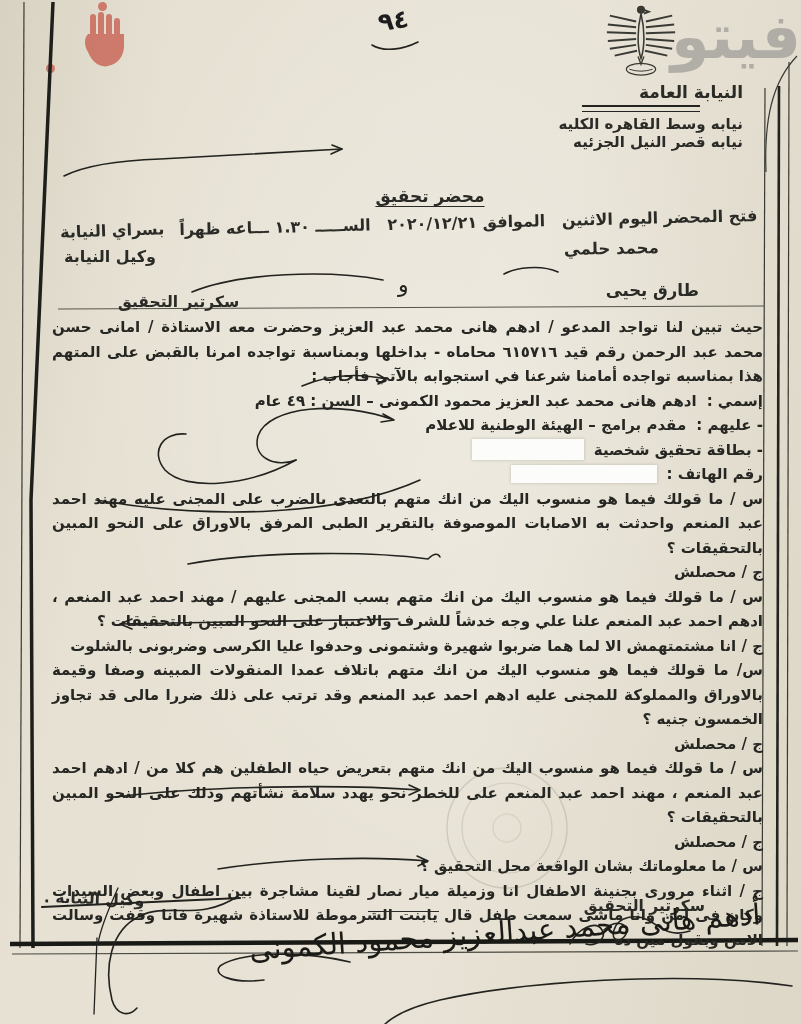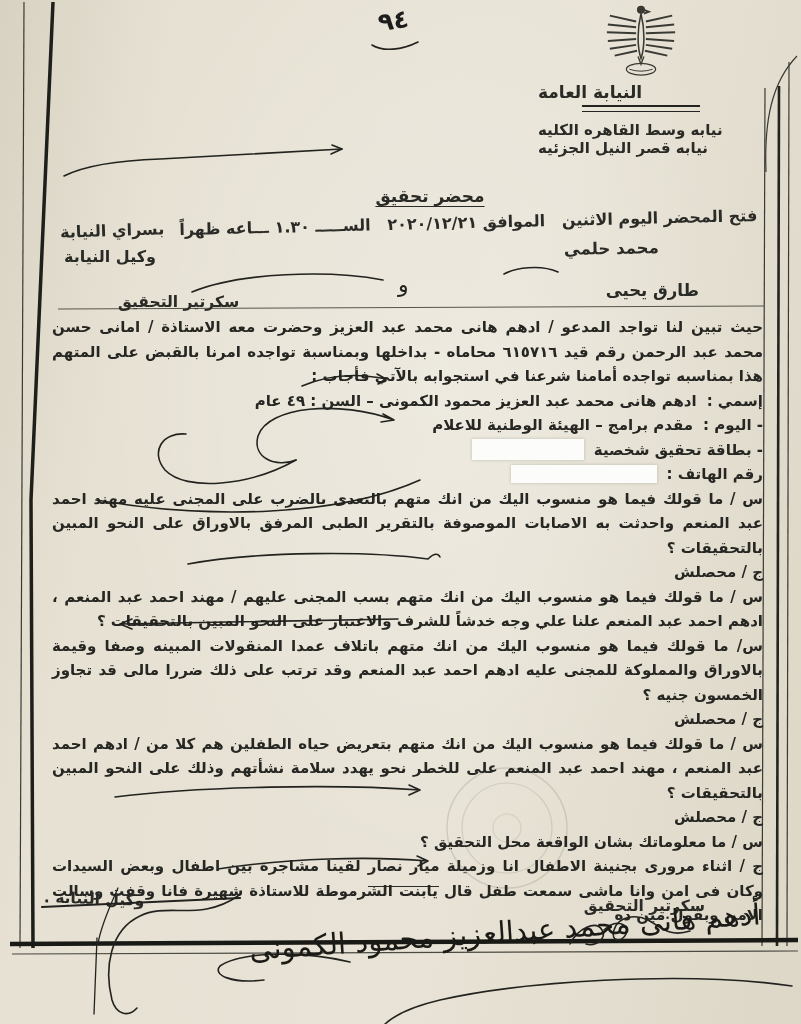--- a/index.html
+++ b/index.html
@@ -5,25 +5,25 @@
   html,body{margin:0;padding:0;}
   body{width:801px;height:1024px;overflow:hidden;font-family:"DejaVu Sans",sans-serif;}
   .page{position:relative;width:801px;height:1024px;
     background:
       radial-gradient(ellipse at 55% 38%, rgba(255,255,255,.25) 0%, rgba(255,255,255,0) 55%),
       linear-gradient(100deg, #d8d2c2 0%, #e6e1d3 18%, #e8e3d6 60%, #ddd7c7 100%);
     color:#2a2a26;}
   .abs{position:absolute;}
   .hand-num{left:378px;top:6px;font-size:25px;font-weight:bold;transform:rotate(-9deg);color:#1d1d1d;}
   
-  .header{right:58px;top:2px;width:205px;text-align:left;direction:rtl;}
+  .header{right:58px;top:2px;width:205px;text-align:right;direction:rtl;}
   .emblem{display:block;margin:0 auto;}
   .org{font-size:17px;font-weight:bold;letter-spacing:.5px;margin-top:4px;}
   .org-rule{width:118px;height:4px;margin:3px auto 0 auto;border-top:2px solid #23231f;border-bottom:1px solid #23231f;}
-  .branch{font-size:15px;font-weight:bold;margin-top:9px;}
+  .branch{font-size:15px;font-weight:bold;margin-top:3px;}
   .subbranch{font-size:15px;font-weight:bold;}
   
   .doc-title{left:330px;top:186px;width:200px;text-align:center;font-size:17px;font-weight:bold;
     text-decoration:underline;text-underline-offset:4px;direction:rtl;}
   .opening{top:206px;right:44px;width:600px;direction:rtl;text-align:right;font-size:16px;font-weight:bold;
     transform:rotate(-1.4deg);transform-origin:right top;white-space:pre-wrap;}
   .saray{top:221px;left:60px;font-size:16px;font-weight:bold;transform:rotate(-2deg);direction:rtl;}
   .helmy{top:239px;right:142px;font-size:16.5px;font-weight:bold;transform:rotate(-1deg);direction:rtl;}
   .wakil{top:247px;left:64px;font-size:16px;font-weight:bold;direction:rtl;text-align:center;}
   .tarek{top:281px;right:102px;font-size:16.5px;font-weight:bold;direction:rtl;margin-left:20px;}
@@ -110,46 +110,61 @@
   <div class="abs sekrter textlayer">سكرتير التحقيق</div>
 
   <div class="abs main textlayer">
     <p>حيث تبين لنا تواجد المدعو / ادهم هانى محمد عبد العزيز وحضرت معه الاستاذة / امانى حسن محمد عبد الرحمن رقم قيد ٦١٥٧١٦ محاماه - بداخلها وبمناسبة تواجده امرنا بالقبض على المتهم هذا بمناسبه تواجده أمامنا شرعنا في استجوابه بالآتي فأجاب :</p>
 
     <div class="id-row">
       <span class="id-label">إسمي :</span>
       <span>ادهم هانى محمد عبد العزيز محمود الكمونى – السن : ٤٩ عام</span>
     </div>
     <div class="id-row">
-      <span class="id-label">- اليوم :</span>
+      <span class="id-label">- عليهم :</span>
       <span>مقدم برامج – الهيئة الوطنية للاعلام</span>
     </div>
     <div class="id-row">
       <span class="id-label">- بطاقة تحقيق شخصية</span>
       <span class="redact r2"></span>
     </div>
     <div class="id-row">
       <span class="id-label">رقم الهاتف :</span>
       <span class="redact r3"></span>
     </div>
 
     <p>س / ما قولك فيما هو منسوب اليك من انك متهم بالتعدى بالضرب على المجنى عليه مهند احمد عبد المنعم واحدثت به الاصابات الموصوفة بالتقرير الطبى المرفق بالاوراق على النحو المبين بالتحقيقات ؟</p>
     <p>ج / محصلش</p>
     <p>س / ما قولك فيما هو منسوب اليك من انك متهم بسب المجنى عليهم / مهند احمد عبد المنعم ، ادهم احمد عبد المنعم علنا علي وجه خدشاً للشرف والاعتبار على النحو المبين بالتحقيقات ؟</p>
+    <p>ج / انا مشتمتهمش الا لما هما ضربوا شهيرة وشتمونى وحدفوا عليا الكرسى وضربونى بالشلوت</p>
     <p>س/ ما قولك فيما هو منسوب اليك من انك متهم باتلاف عمدا المنقولات المبينه وصفا وقيمة بالاوراق والمملوكة للمجنى عليه ادهم احمد عبد المنعم وقد ترتب على ذلك ضررا مالى قد تجاوز الخمسون جنيه ؟</p>
     <p>ج / محصلش</p>
     <p>س / ما قولك فيما هو منسوب اليك من انك متهم بتعريض حياه الطفلين هم كلا من / ادهم احمد عبد المنعم ، مهند احمد عبد المنعم على للخطر نحو يهدد سلامة نشأتهم  وذلك على النحو المبين بالتحقيقات ؟</p>
     <p>ج / محصلش</p>
     <p>س / ما معلوماتك بشان الواقعة محل التحقيق ؟</p>
     <p><span>ج / اثناء مرورى بجنينة الاطفال انا وزميلة </span><span class="uname">ميار نصار</span><span> لقينا مشاجرة بين اطفال وبعض السيدات وكان فى امن وانا ماشى سمعت طفل قال يابنت الشرموطة للاستاذة شهيرة فانا وقفت وسالت الامن وبقول مين ده</span></p>
   </div>
 
   <div class="abs foot-sek textlayer">سكرتير التحقيق</div>
   <div class="abs foot-wak textlayer">وكيل النيابة .</div>
 
+  <div class="watermark">
+    <span class="wm-text">فيتو</span>
+    <span class="wm-dot" style="left:98px;top:2px;"></span>
+    <span class="wm-dot" style="left:46px;top:64px;"></span>
+    <svg width="46" height="56" viewBox="0 0 46 56" style="position:absolute;left:84px;top:12px;opacity:.6;">
+      <g fill="#c0392b">
+        <rect x="6" y="2" width="6" height="26" rx="3"></rect>
+        <rect x="14" y="0" width="6" height="28" rx="3"></rect>
+        <rect x="22" y="2" width="6" height="26" rx="3"></rect>
+        <rect x="30" y="6" width="6" height="22" rx="3"></rect>
+        <path d="M4,22 C0,26 0,34 4,40 C8,50 16,56 24,54 C34,52 40,44 40,34 L40,22 Z"></path>
+      </g>
+    </svg>
+  </div>
 
   <svg class="ink" width="801" height="1024" viewBox="0 0 801 1024">
     <g stroke="#22221e" stroke-width="1.6" fill="none" stroke-linecap="round">
       <path d="M372,45 C383,52 402,50 418,42"></path>
       <path d="M64,176 C90,163 130,160 160,159 L342,149"></path>
       <path d="M342,149 l-10,-4 M342,149 l-11,5"></path>
       <path d="M558,272 C540,264 515,268 504,274"></path>
       <path d="M383,280 C330,270 240,272 192,292"></path>
       <path d="M302,386 C330,374 358,373 386,379 M386,379 l-9,-5 M386,379 l-8,5"></path>
       <path d="M394,420 l-11,-6 M394,420 l-13,2 M394,420 C340,400 268,406 258,436 C252,458 276,468 296,460"></path>

